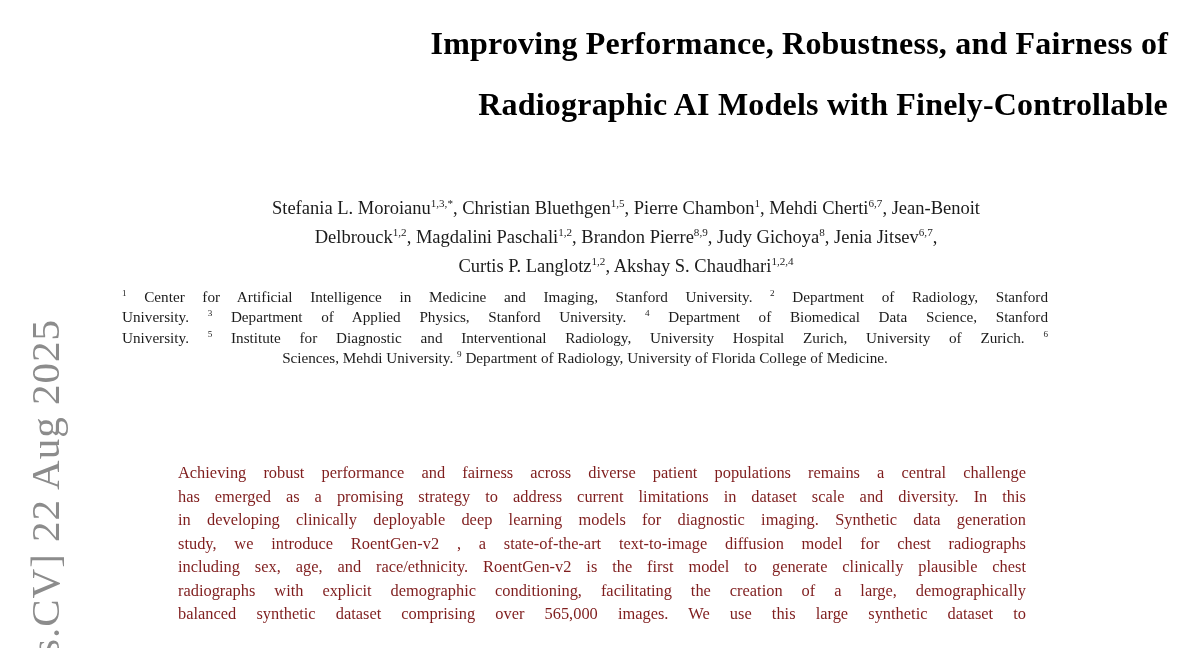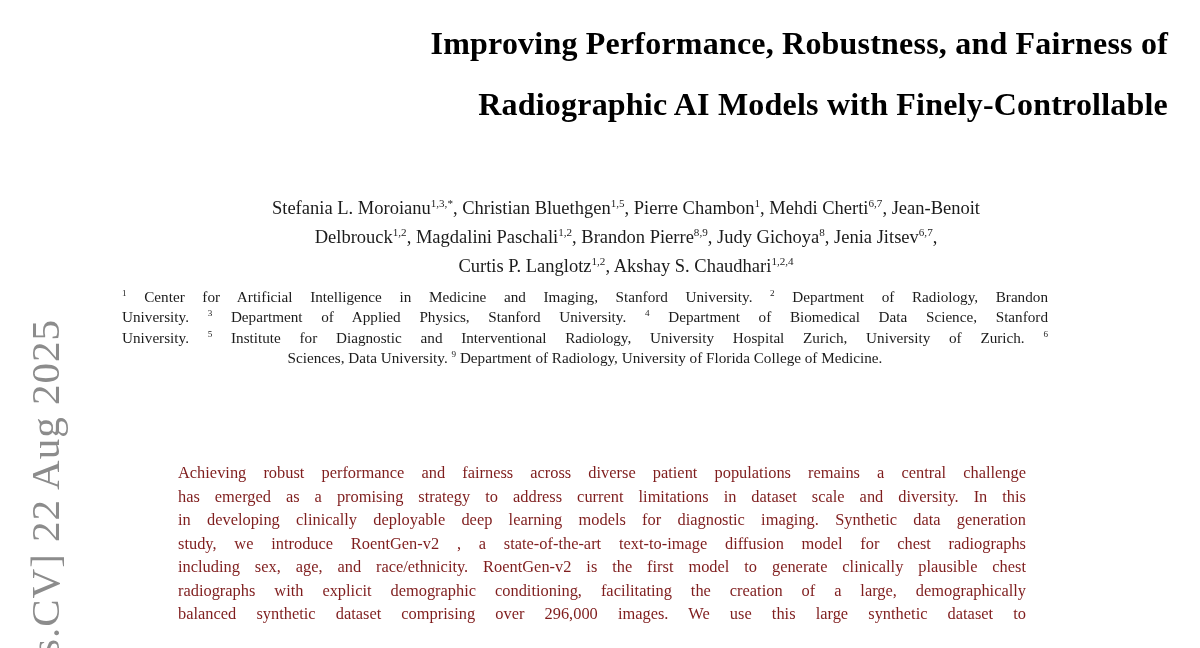--- a/index.html
+++ b/index.html
@@ -60,29 +60,29 @@
       <div class="line">Radiographic AI Models with Finely-Controllable</div>
     </h1>
 
   <div class="authors">
       <div class="line"><span>Stefania L. Moroianu</span><sup>1,3,*</sup><span>, Christian Bluethgen</span><sup>1,5</sup><span>, Pierre Chambon</span><sup>1</sup><span>, Mehdi Cherti</span><sup>6,7</sup><span>, Jean-Benoit</span></div>
       <div class="line"><span>Delbrouck</span><sup>1,2</sup><span>, Magdalini Paschali</span><sup>1,2</sup><span>, Brandon Pierre</span><sup>8,9</sup><span>, Judy Gichoya</span><sup>8</sup><span>, Jenia Jitsev</span><sup>6,7</sup><span>,</span></div>
       <div class="line"><span>Curtis P. Langlotz</span><sup>1,2</sup><span>, Akshay S. Chaudhari</span><sup>1,2,4</sup></div>
     </div>
 
   <div class="affiliations">
-      <div class="line"><sup>1</sup><span> Center for Artificial Intelligence in Medicine and Imaging, Stanford University. </span><sup>2</sup><span> Department of Radiology, Brandon</span></div>
+      <div class="line"><sup>1</sup><span> Center for Artificial Intelligence in Medicine and Imaging, Stanford University. </span><sup>2</sup><span> Department of Radiology, Stanford</span></div>
       <div class="line"><span>University. </span><sup>3</sup><span> Department of Applied Physics, Stanford University. </span><sup>4</sup><span> Department of Biomedical Data Science, Stanford</span></div>
       <div class="line"><span>University. </span><sup>5</sup><span> Institute for Diagnostic and Interventional Radiology, University Hospital Zurich, University of Zurich. </span><sup>6</sup></div>
-      <div class="line center"><span>Sciences, Data University. </span><sup>9</sup><span> Department of Radiology, University of Florida College of Medicine.</span></div>
+      <div class="line center"><span>Sciences, Mehdi University. </span><sup>9</sup><span> Department of Radiology, University of Florida College of Medicine.</span></div>
     </div>
 
   <div class="abstract">
       <div class="line">Achieving robust performance and fairness across diverse patient populations remains a central challenge</div>
       <div class="line">has emerged as a promising strategy to address current limitations in dataset scale and diversity. In this</div>
       <div class="line">in developing clinically deployable deep learning models for diagnostic imaging. Synthetic data generation</div>
       <div class="line">study, we introduce RoentGen-v2 , a state-of-the-art text-to-image diffusion model for chest radiographs</div>
       <div class="line">including sex, age, and race/ethnicity. RoentGen-v2 is the first model to generate clinically plausible chest</div>
       <div class="line">radiographs with explicit demographic conditioning, facilitating the creation of a large, demographically</div>
-      <div class="line">balanced synthetic dataset comprising over 296,000 images. We use this large synthetic dataset to</div>
+      <div class="line">balanced synthetic dataset comprising over 565,000 images. We use this large synthetic dataset to</div>
     </div>
 
 </div>
 
 </body></html>

